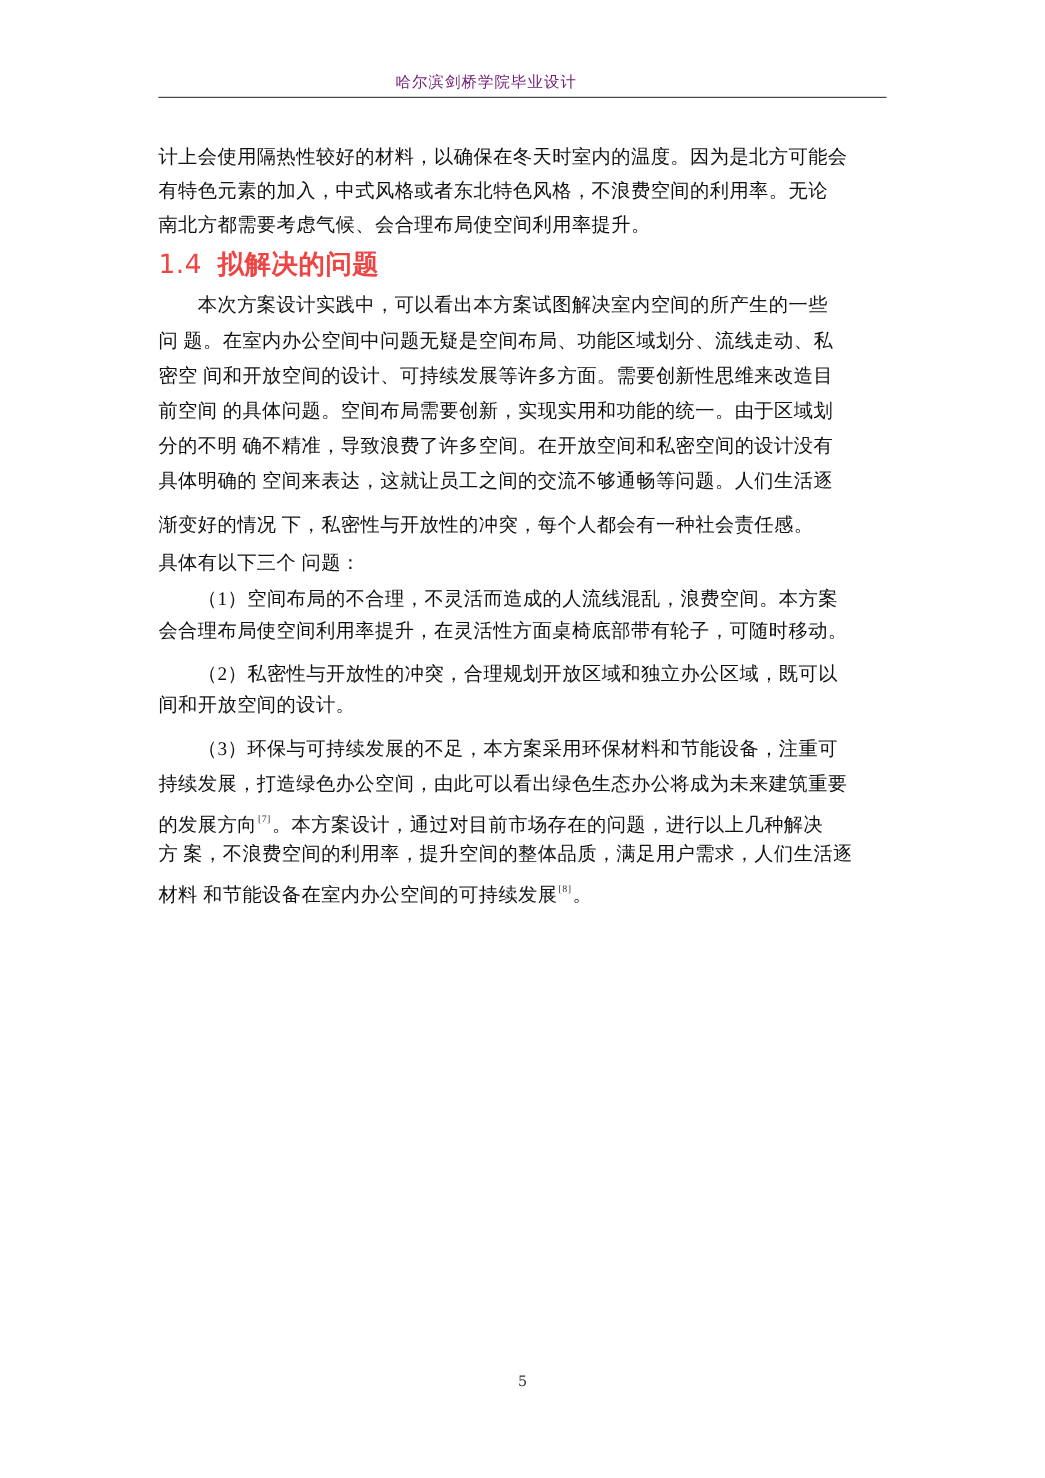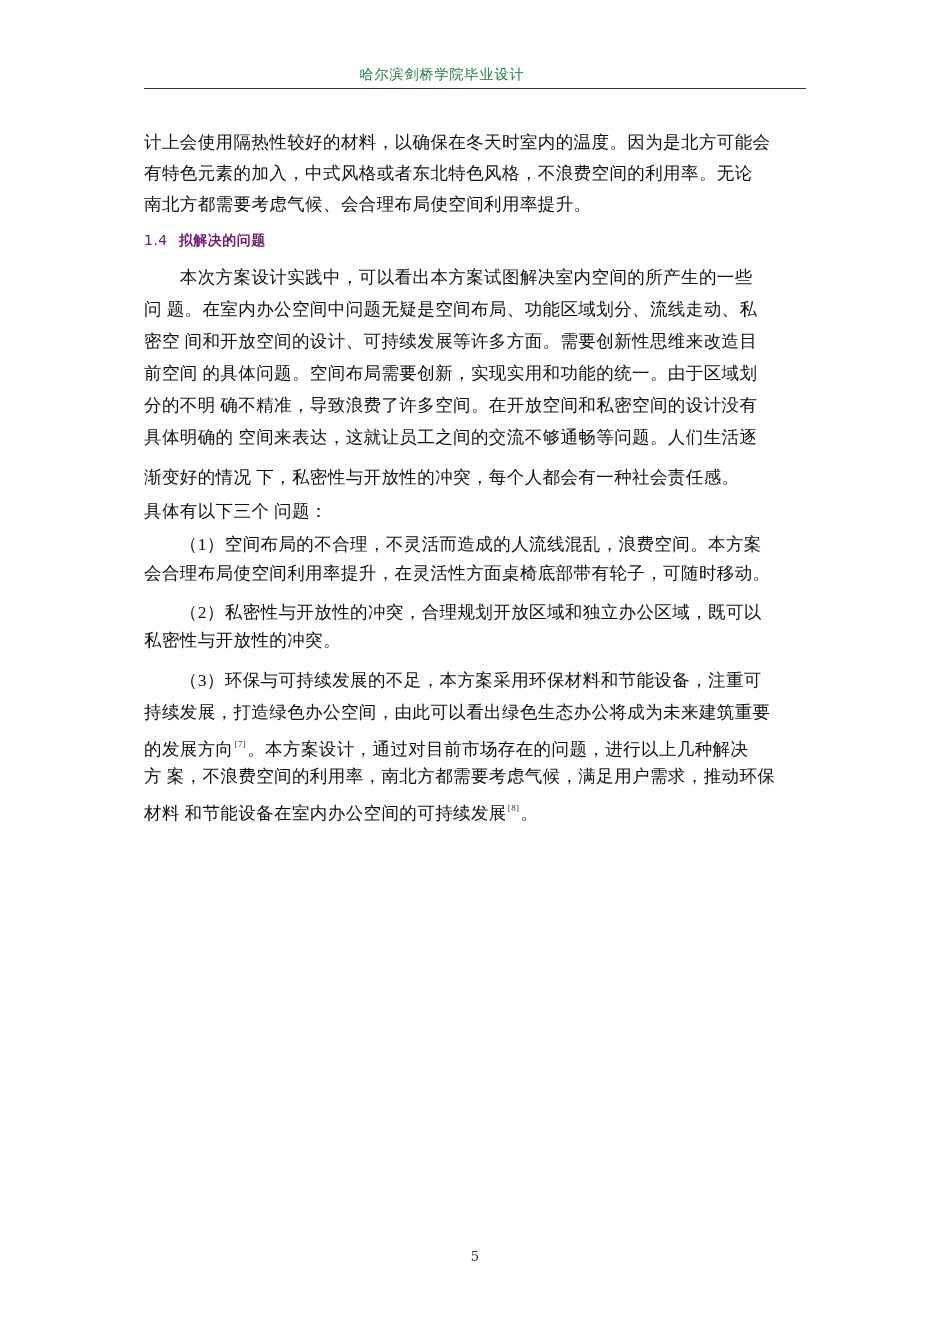--- a/index.html
+++ b/index.html
@@ -1,23 +1,23 @@
 <!DOCTYPE html>
 <html><head>
 <meta charset="utf-8">
 <style>
   html, body { margin:0; padding:0; background:#ffffff; }
   body { width:950px; height:1344px; position:relative; overflow:hidden; color:#111; }
   .header-title { position:absolute; top:66px; left:0; width:884px; text-align:center;
-    font-family:Liberation Serif, serif; font-size:14px; color:#15803d; letter-spacing:1px; }
+    font-family:Liberation Serif, serif; font-size:14px; color:#701a75; letter-spacing:1px; }
   .header-rule { position:absolute; top:88px; left:144px; width:662px; height:0; border-top:1px solid #333; }
   .line { position:absolute; left:144px; width:662px; white-space:nowrap;
     font-family:Liberation Serif, serif; font-size:17.5px; line-height:22px; color:#111; letter-spacing:0.4px; }
   .heading { position:absolute; left:144px; top:226px; font-family:"DejaVu Sans", sans-serif;
-    font-size:14px; line-height:28px; color:#701a75; letter-spacing:0.5px; }
+    font-size:24px; line-height:28px; color:#ef4444; letter-spacing:0.5px; }
   sup.ref { font-size:9px; vertical-align:8px; color:#333; margin:0 1px; }
   .page-number { position:absolute; top:1249px; left:0; width:950px; text-align:center;
     font-family:"DejaVu Serif", serif; font-size:13px; color:#333; }
 </style>
 </head>
 <body>
 
 <div class="header-title">哈尔滨剑桥学院毕业设计</div>
 <div class="header-rule"></div>
 
@@ -36,25 +36,25 @@
 <div class="line" style="top:362px">前空间  的具体问题。空间布局需要创新，实现实用和功能的统一。由于区域划</div>
 <div class="line" style="top:394px">分的不明  确不精准，导致浪费了许多空间。在开放空间和私密空间的设计没有</div>
 <div class="line" style="top:426px">具体明确的  空间来表达，这就让员工之间的交流不够通畅等问题。人们生活逐</div>
 <div class="line" style="top:466px">渐变好的情况  下，私密性与开放性的冲突，每个人都会有一种社会责任感。</div>
 <div class="line" style="top:500px">具体有以下三个  问题：</div>
 
 <div class="line" style="top:533px">　　（1）空间布局的不合理，不灵活而造成的人流线混乱，浪费空间。本方案</div>
 <div class="line" style="top:562px">会合理布局使空间利用率提升，在灵活性方面桌椅底部带有轮子，可随时移动。</div>
 
 <div class="line" style="top:601px">　　（2）私密性与开放性的冲突，合理规划开放区域和独立办公区域，既可以</div>
-<div class="line" style="top:629px">私密性与开放性的冲突。</div>
+<div class="line" style="top:629px">间和开放空间的设计。</div>
 
 <div class="line" style="top:669px">　　（3）环保与可持续发展的不足，本方案采用环保材料和节能设备，注重可</div>
 <div class="line" style="top:701px">持续发展，打造绿色办公空间，由此可以看出绿色生态办公将成为未来建筑重要</div>
 <div class="line" style="top:733px">
   <span>的发展方向</span><sup class="ref">[7]</sup><span>。本方案设计，通过对目前市场存在的问题，进行以上几种解决</span>
 </div>
-<div class="line" style="top:765px">方  案，不浪费空间的利用率，南北方都需要考虑气候，满足用户需求，推动环保</div>
+<div class="line" style="top:765px">方  案，不浪费空间的利用率，提升空间的整体品质，满足用户需求，人们生活逐</div>
 <div class="line" style="top:797px">
   <span>材料  和节能设备在室内办公空间的可持续发展</span><sup class="ref">[8]</sup><span>。</span>
 </div>
 
 <div class="page-number">5</div>
 
 </body></html>

